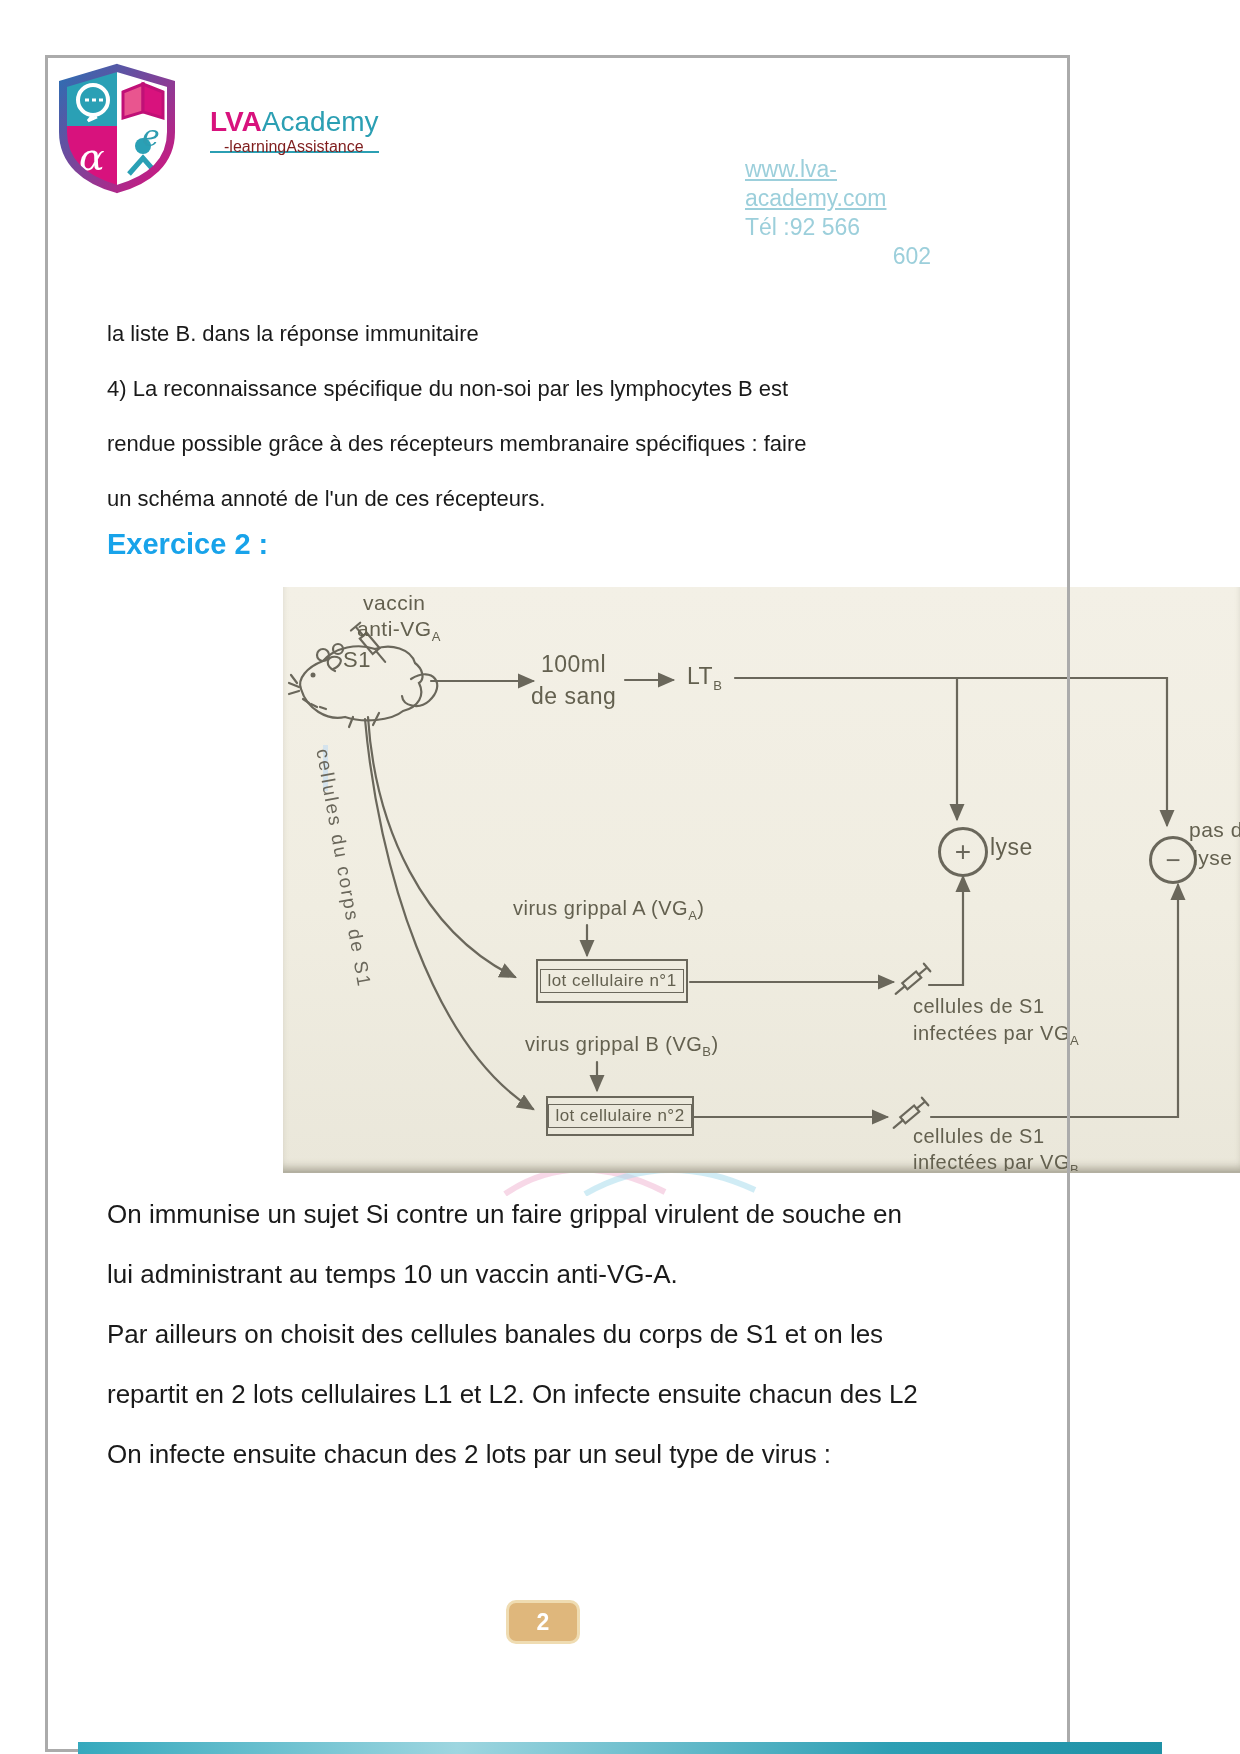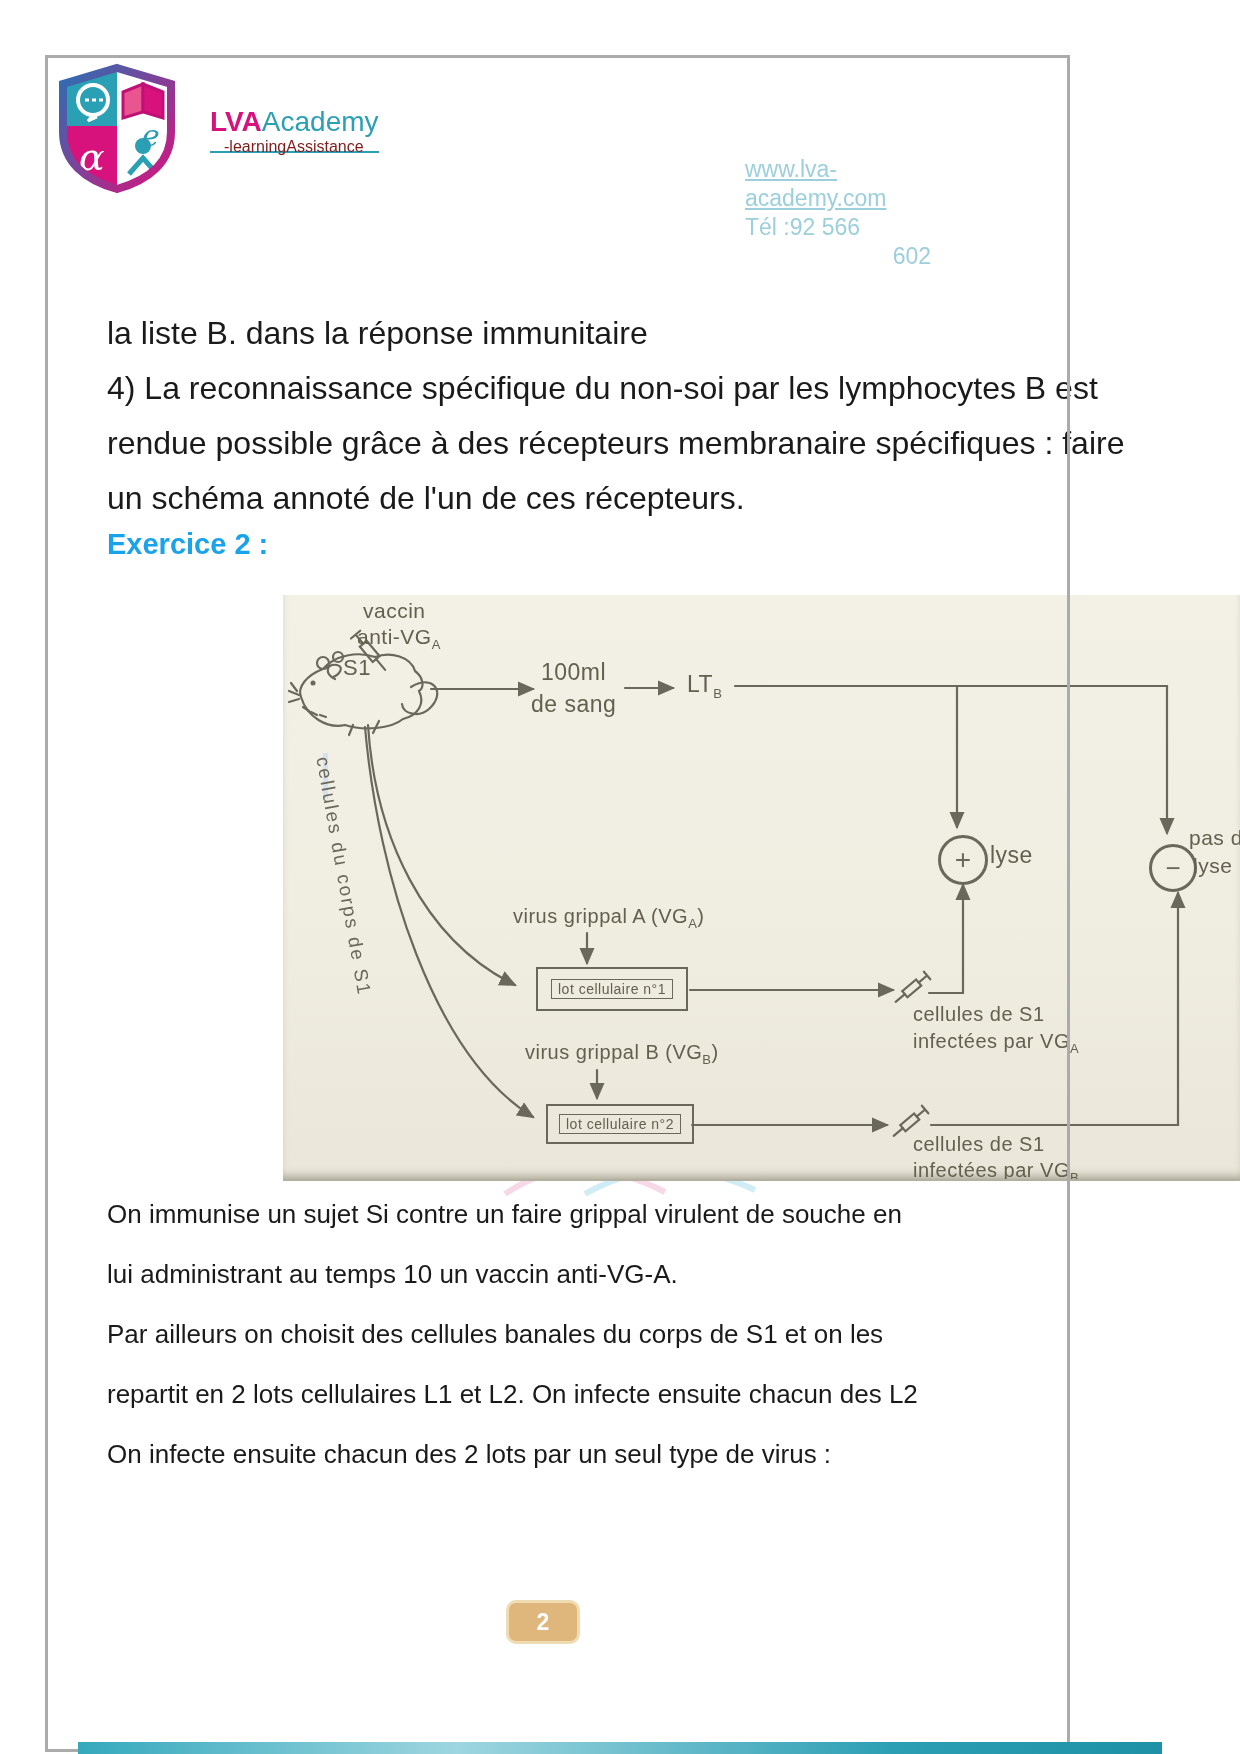--- a/index.html
+++ b/index.html
@@ -14,35 +14,35 @@
   .brand{position:absolute;left:210px;top:106px;font-size:28px;font-weight:bold;}
   .brand-underline{display:inline-block;border-bottom:2px solid #2b9fb3;padding-bottom:13px;}
   .brand-bold{color:#d8127d;}
   .brand-rest{color:#2b9fb3;font-weight:normal;}
   .brand-tag{position:absolute;left:224px;top:138px;font-size:16px;color:#7f1d1d;}
   .contact{position:absolute;left:745px;top:155px;width:228px;font-size:23px;color:#9ccfdb;line-height:29px;}
   .contact a{color:#9ccfdb;text-decoration:underline;}
   .contact .phone{text-align:left;}
   .contact .phone2{text-align:right;padding-right:42px;}
   
-  .intro{position:absolute;left:107px;top:306px;font-size:32px;line-height:55px;color:#1a1a1a;}
+  .intro{position:absolute;left:107px;top:306px;font-size:22px;line-height:55px;color:#1a1a1a;}
   .exheading{position:absolute;left:107px;top:528px;font-size:29px;font-weight:bold;color:#18a3ea;}
   .bodytext{position:absolute;left:107px;top:1184px;font-size:26px;line-height:60px;color:#1a1a1a;}
   
   .scan{position:absolute;left:283px;top:587px;width:957px;height:584px;z-index:1;overflow:hidden;
         background:linear-gradient(180deg,#f3f0e6 0%,#f0ede1 55%,#eae7da 100%);
         box-shadow:inset 0 -7px 9px -4px rgba(110,105,85,.5);
-        border-bottom:2px solid #b3b0a1;color:#63604f;margin-top:8px;}
+        border-bottom:2px solid #b3b0a1;color:#63604f;}
   .dlabel{position:absolute;font-size:20px;letter-spacing:.5px;white-space:nowrap;color:#63604f;}
   .dlabel sub{font-size:13px;}
   .rotlabel{position:absolute;left:50px;top:160px;font-size:19px;letter-spacing:2px;color:#6a675b;
             transform:rotate(80deg);transform-origin:left top;white-space:nowrap;}
   .lotbox{position:absolute;border:2px solid #6a675b;display:flex;align-items:center;justify-content:center;
           background:transparent;}
-  .lotbox .inner{border:1px solid #6a675b;padding:1px 6px;font-size:14px;letter-spacing:.5px;white-space:nowrap;}
+  .lotbox .inner{border:1px solid #6a675b;padding:1px 6px;font-size:17px;letter-spacing:.5px;white-space:nowrap;}
   .circle{position:absolute;border:3px solid #6a675b;border-radius:50%;display:flex;align-items:center;
           justify-content:center;font-size:28px;color:#6a675b;background:transparent;}
   .penmark{position:absolute;left:40px;top:158px;width:5px;height:46px;background:#cfe0ee;opacity:.85;}
   
   .watermark{position:absolute;left:495px;top:1166px;z-index:0;}
   .badge{position:absolute;left:506px;top:1600px;width:74px;height:44px;background:#dfb77c;
          border:3px solid #efdcb2;border-radius:10px;box-sizing:border-box;
          display:flex;align-items:center;justify-content:center;
          color:#ffffff;font-size:23px;font-weight:bold;}
   .footer-bar{position:absolute;left:78px;top:1742px;width:1084px;height:12px;z-index:6;

